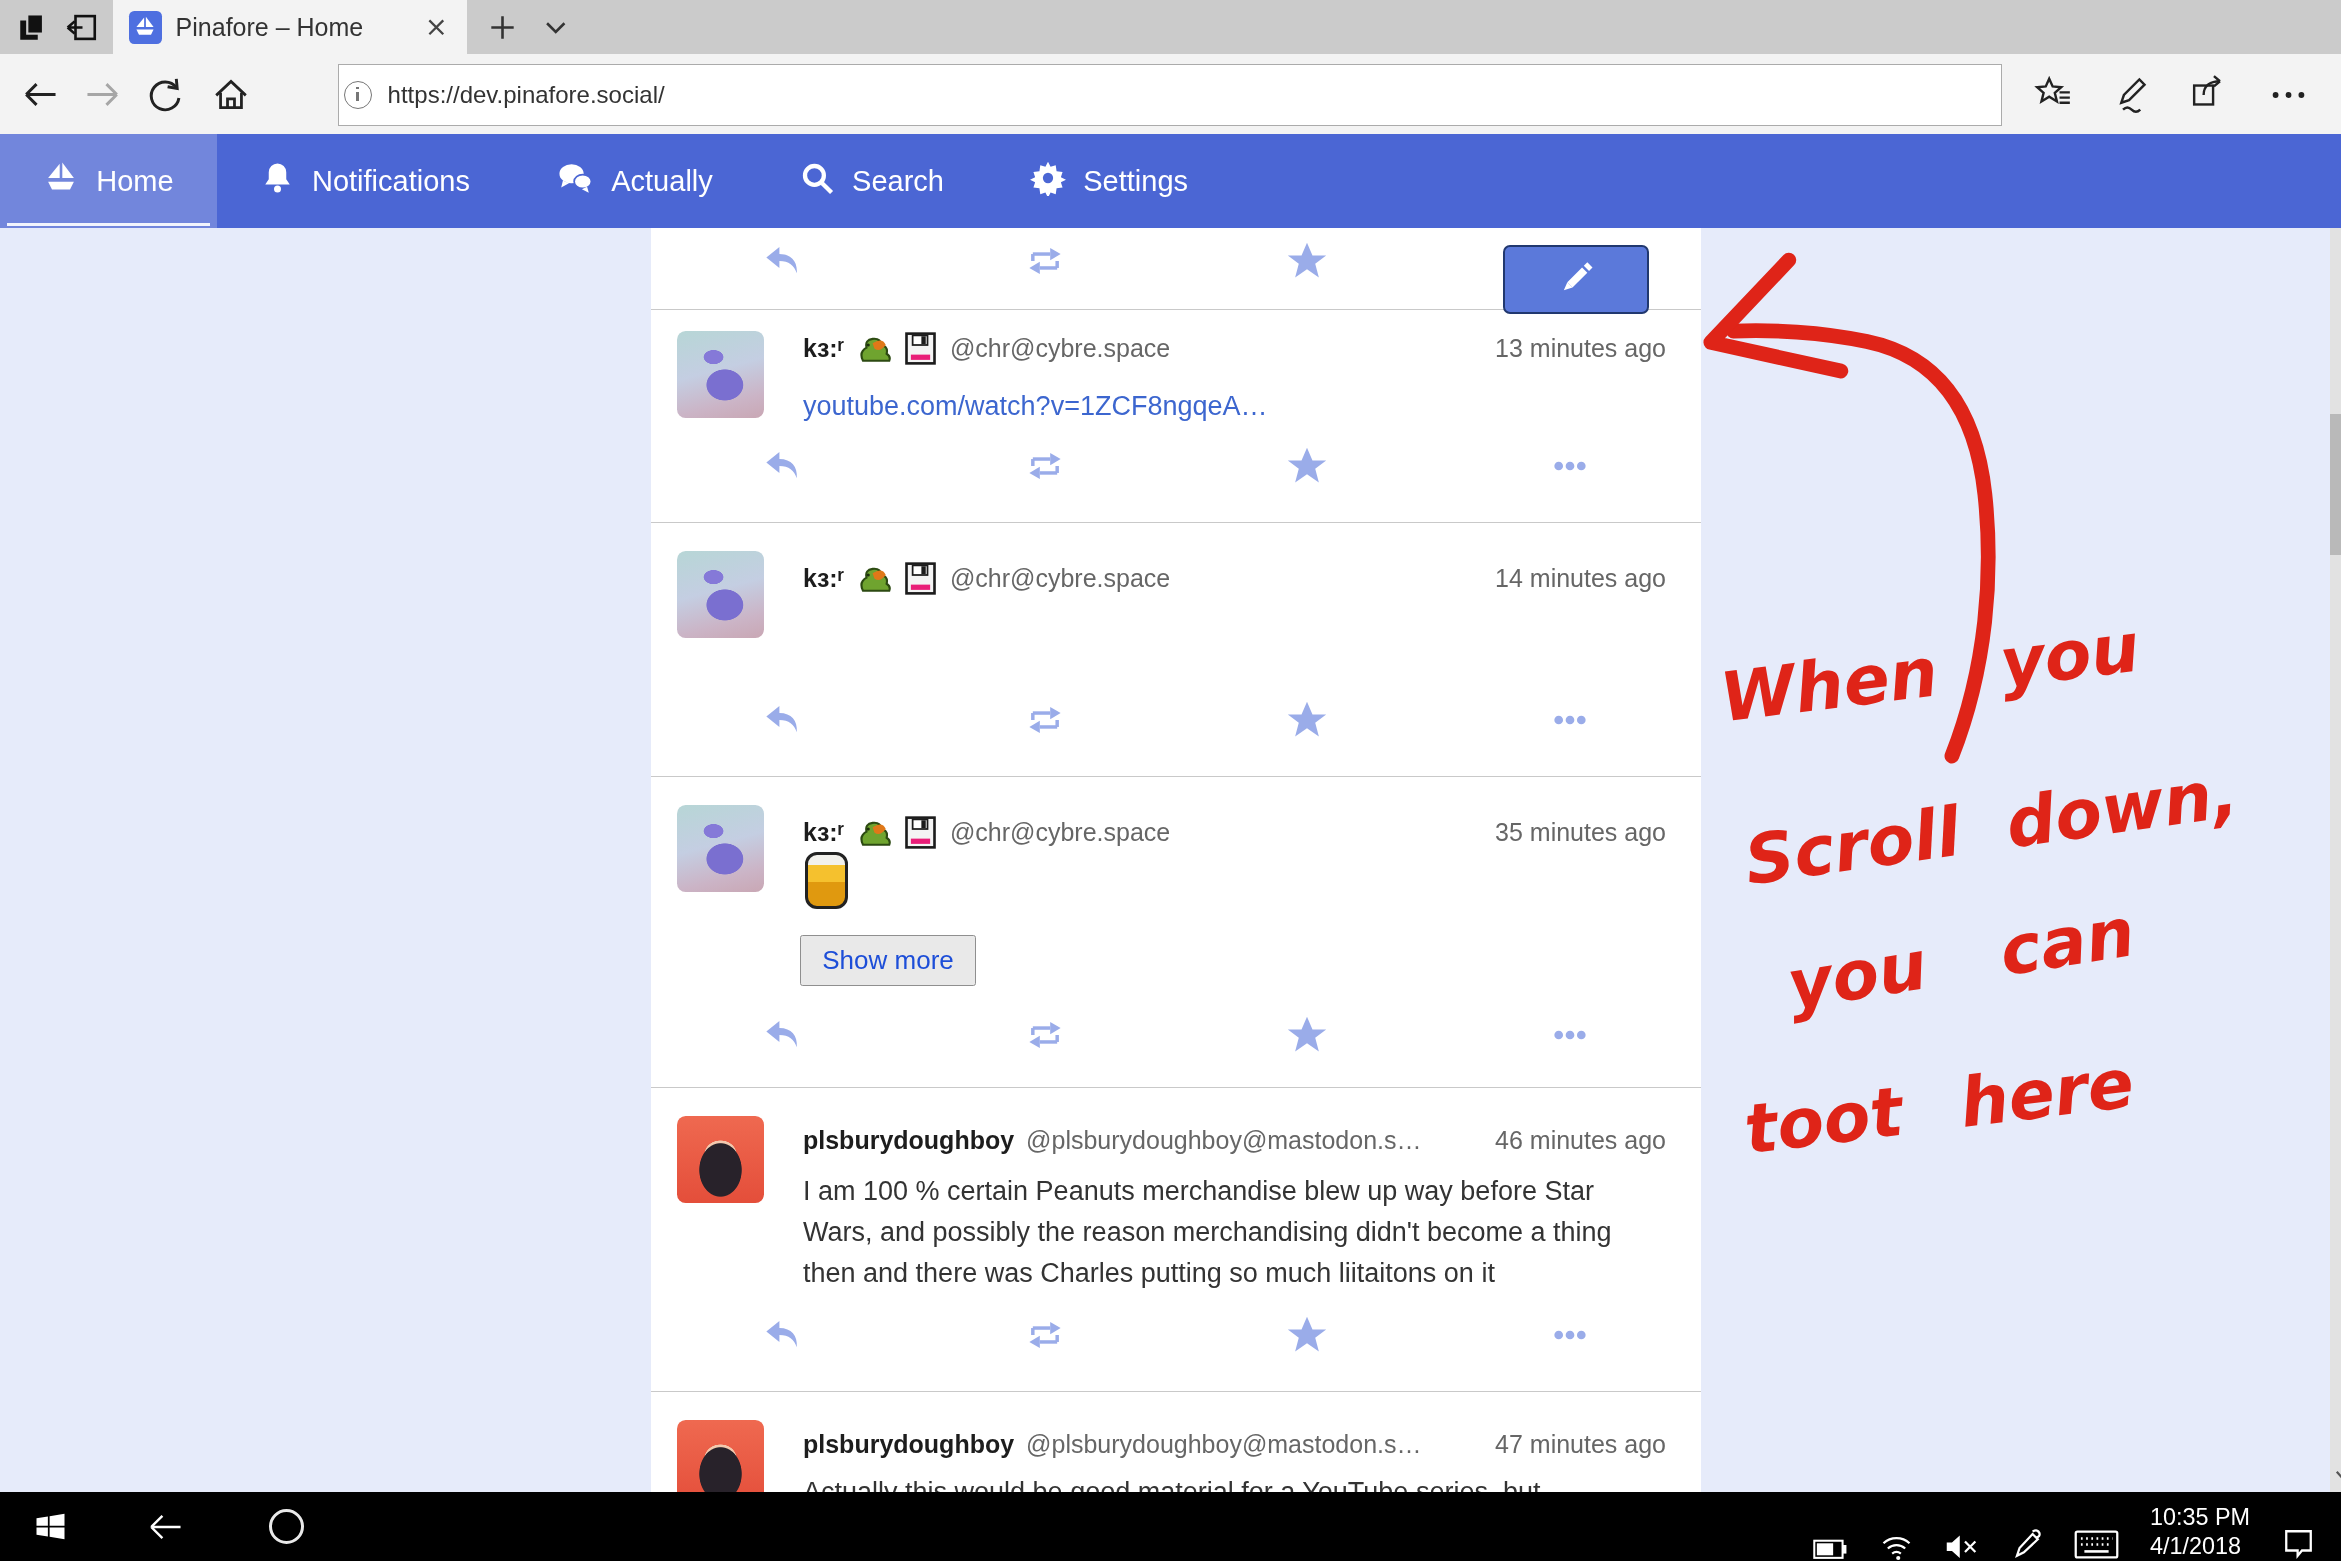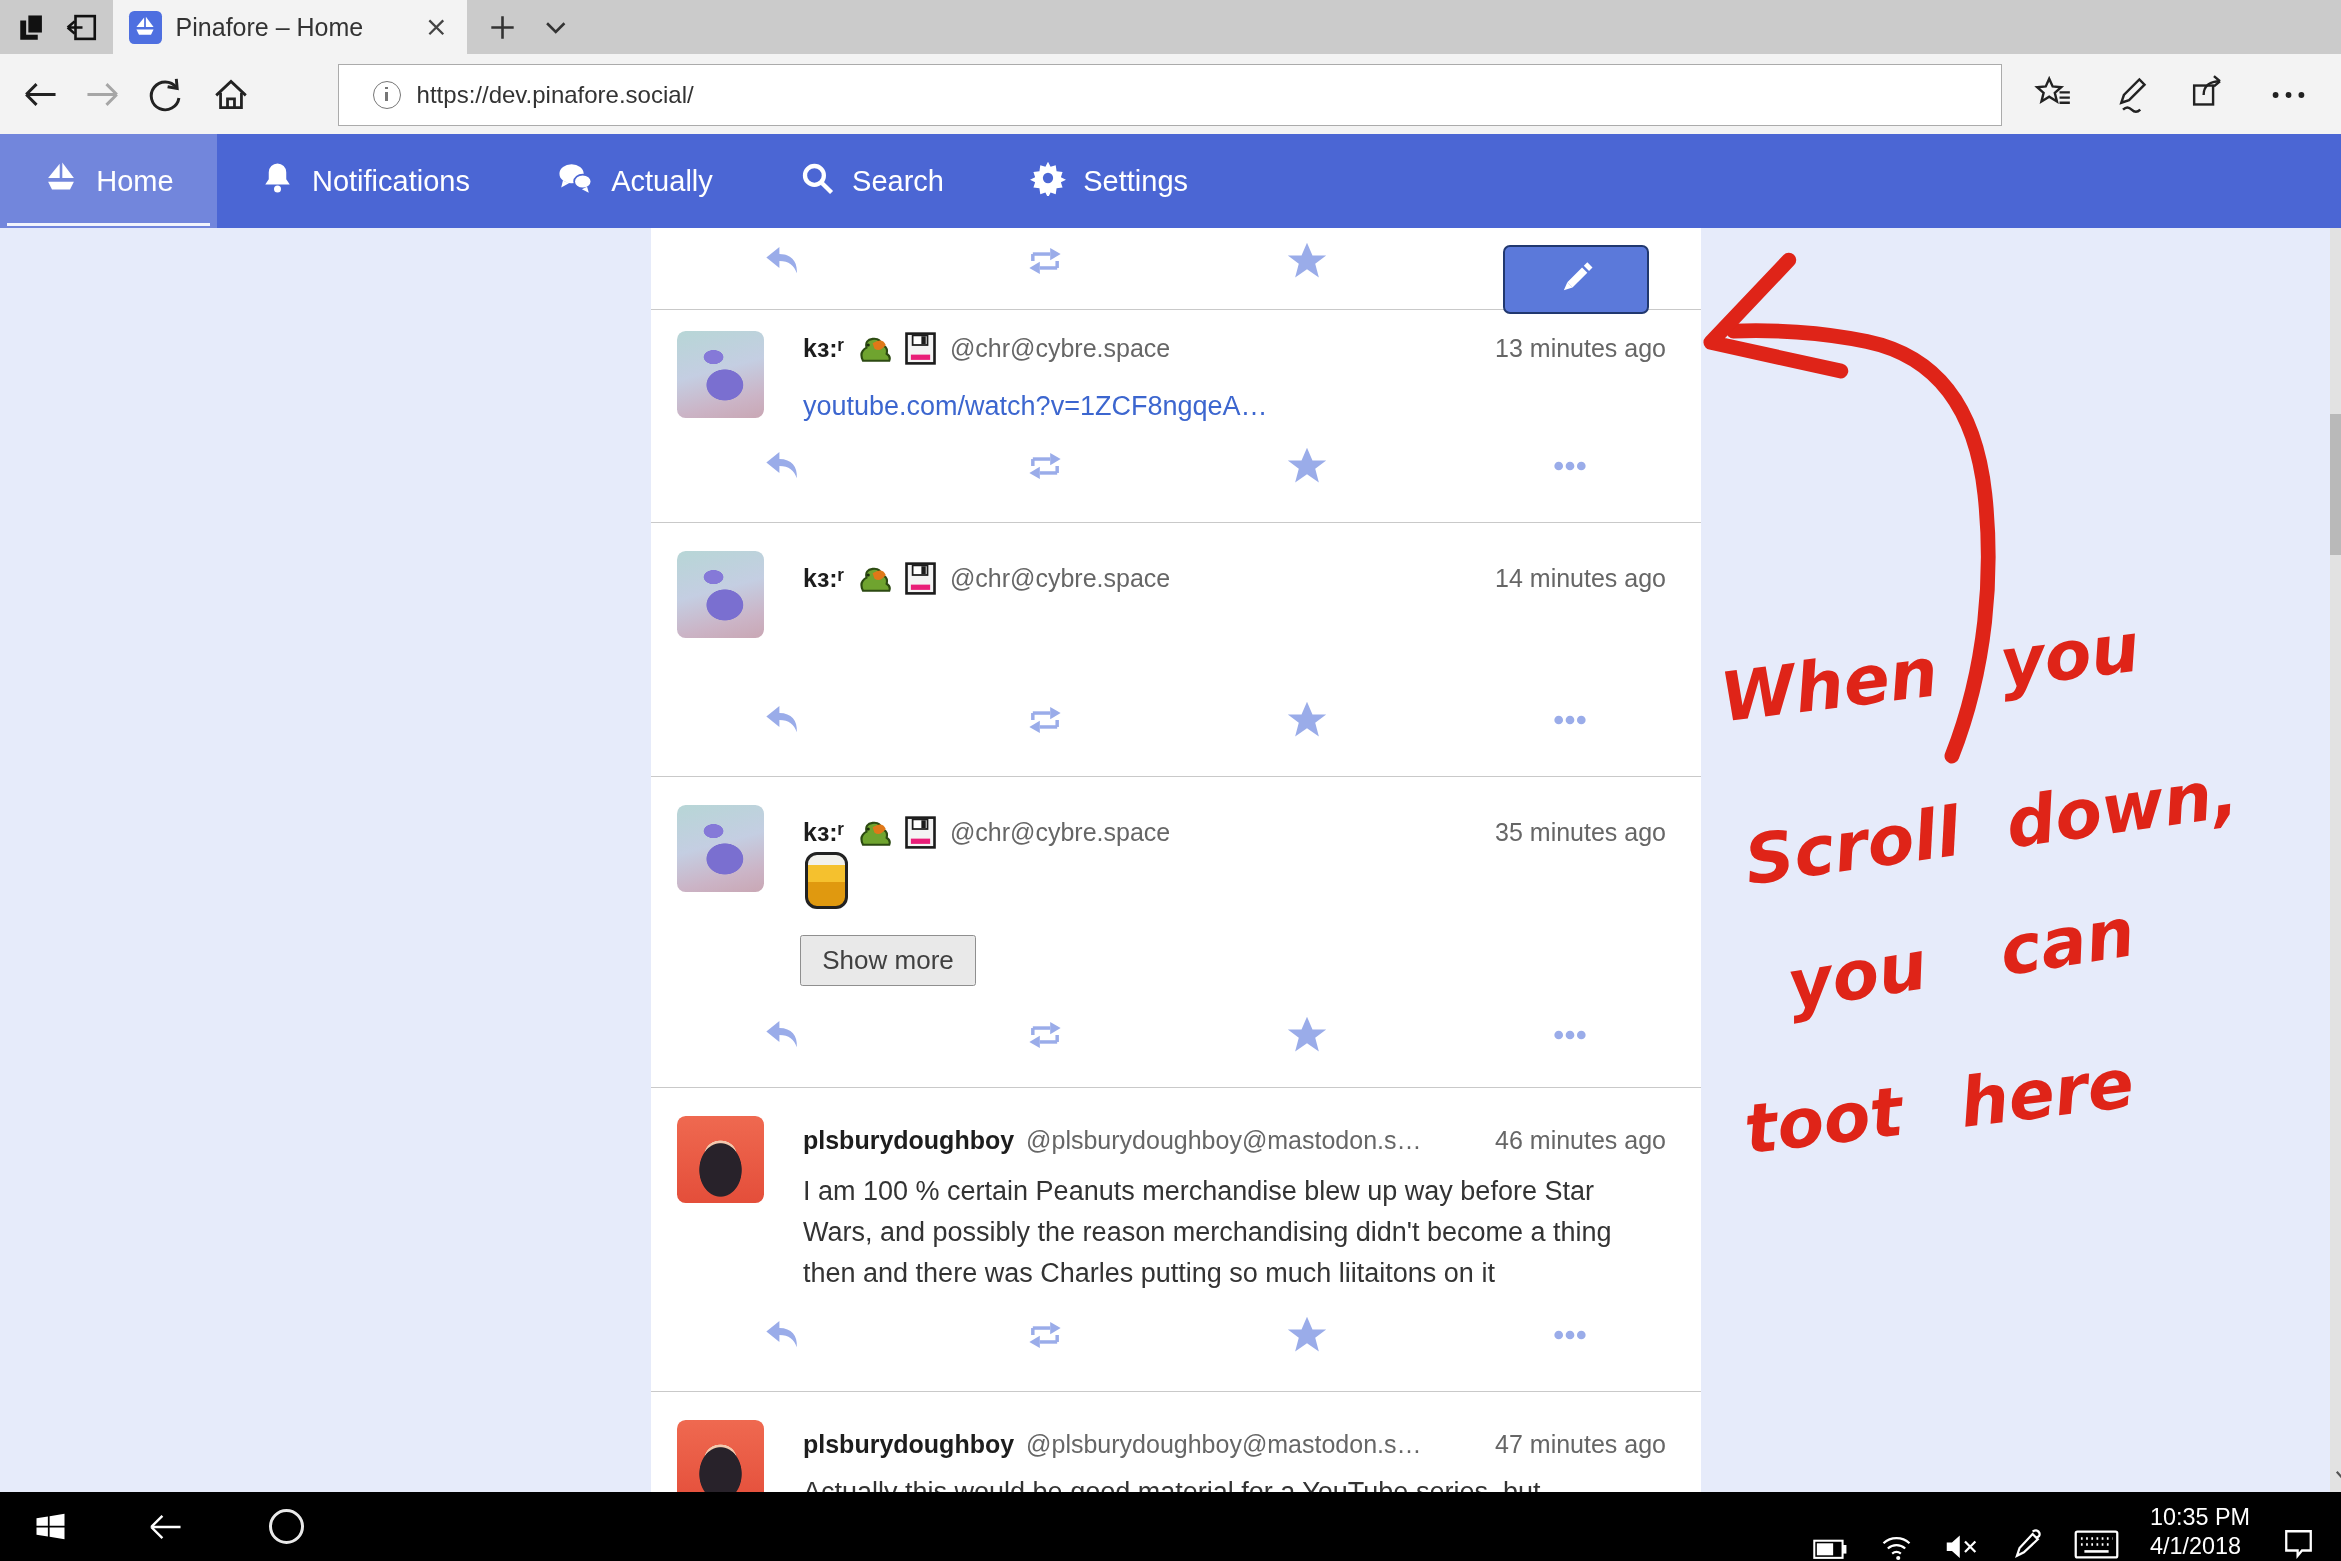--- a/index.html
+++ b/index.html
@@ -12,21 +12,21 @@
   .winbtn.b1{left:7px}.winbtn.b2{left:57px}
   .tab{position:absolute;left:113px;top:0;width:354px;height:54px;background:#f3f3f3;display:flex;align-items:center;padding:0 15.6px;gap:14px}
   .favicon{width:33px;height:33px;border-radius:5.2px;background:#4e6fe0;display:flex;align-items:center;justify-content:center;flex:none}
   .tab-title{font-size:25px;color:#333;flex:1;white-space:nowrap;overflow:hidden}
   .tab-close{width:29.5px;height:29.5px;display:flex;align-items:center;justify-content:center}
   .newtab{position:absolute;left:482px;top:7px;width:40px;height:40px;display:flex;align-items:center;justify-content:center}
   .tabmenu{position:absolute;left:536px;top:7px;width:40px;height:40px;display:flex;align-items:center;justify-content:center}
 
   .cmdbar{position:absolute;top:54px;left:0;width:2342px;height:81px;background:#f3f3f3}
   .cmd-icon{position:absolute;top:50%;transform:translateY(-50%);width:45px;height:45px;display:flex;align-items:center;justify-content:center}
-  .urlbox{position:absolute;left:338px;top:9.5px;width:1664px;height:62px;background:#fff;border:0.9px solid #ababab;display:flex;align-items:center;padding:0 34px;gap:15.6px}
+  .urlbox{position:absolute;left:338px;top:9.5px;width:1664px;height:62px;background:#fff;border:0.9px solid #ababab;display:flex;align-items:center;padding:0 5px;gap:15.6px}
   .info-badge{width:28px;height:28px;border:1.7px solid #767676;border-radius:50%;position:relative;flex:none}
   .info-badge::before{content:"";position:absolute;left:11.3px;top:5.2px;width:2.6px;height:2.6px;background:#767676}
   .info-badge::after{content:"";position:absolute;left:11.3px;top:10.4px;width:2.6px;height:9.5px;background:#767676}
   .url-text{font-size:24px;color:#333;white-space:nowrap}
 
   
   .navbar{position:absolute;top:134px;left:0;width:2342px;height:94px;background:#4b66d4;display:flex;color:#fff}
   .nav-item{display:flex;align-items:center;gap:17.3px;padding:0 43px;font-size:29px;cursor:pointer;position:relative}
   .nav-item.active{background:#7286dc}
   .nav-item.active::after{content:"";position:absolute;left:7px;right:7px;bottom:1.7px;height:3.5px;background:#f2f4fd}
@@ -49,21 +49,21 @@
   .toot-header{position:absolute;left:152px;right:35px;top:38px;display:flex;align-items:center;gap:12px;font-size:25px;color:#666;white-space:nowrap;overflow:hidden}
   .t1 .toot-header{top:21px}
   .toot-name{font-weight:bold;color:#1d1d1d}
   .toot-time{margin-left:auto;padding-left:17.3px;color:#666;flex:none}
   .custom-emoji{width:35px;height:35px;display:inline-flex;flex:none}
   .toot-body{position:absolute;left:152px;right:35px;font-size:27px;line-height:41px;color:#333}
   .t1 .toot-body{top:76px}.t2 .toot-body{top:82px}.t4 .toot-body{top:83px}.t5 .toot-body{top:80px}
   .toot-link{color:#3c66cf;text-decoration:none;cursor:pointer}
   .cw-emoji{position:absolute;left:154px;top:75px;width:43px;height:57px;border:3.5px solid #222;border-radius:12px;
     background:linear-gradient(180deg,#f2f1ec 0 20%,#f5c12e 20% 52%,#e0990f 52% 100%)}
-  .show-more{position:absolute;left:149px;top:158px;width:176px;height:51px;background:#e9e9e9;border:1.7px solid #8f8f8f;border-radius:2.6px;font-size:26px;color:#404040;font-family:"Liberation Sans",sans-serif;cursor:pointer}
+  .show-more{position:absolute;left:149px;top:158px;width:176px;height:51px;background:#e9e9e9;border:1.7px solid #8f8f8f;border-radius:2.6px;font-size:26px;color:#1d4ed8;font-family:"Liberation Sans",sans-serif;cursor:pointer}
   .actions{position:absolute;left:0;right:0;bottom:35px;height:42px;display:flex}
   .t0 .actions{top:12px;bottom:auto}
   .t3 .actions{bottom:31px}
   .action{flex:1;display:flex;align-items:center;justify-content:center;cursor:pointer}
 
   .compose-btn{position:absolute;left:1503px;top:245px;width:146px;height:69px;background:#5b79da;border:2.6px solid #21386f;border-radius:7px;display:flex;align-items:center;justify-content:center;cursor:pointer;z-index:5}
 
   
   .scroll-track{position:absolute;left:2314px;top:228px;width:28px;height:1264px;background:#e2e2e2}
   .scroll-thumb{position:absolute;left:0;top:186px;width:28px;height:141px;background:#b9b9b9}

